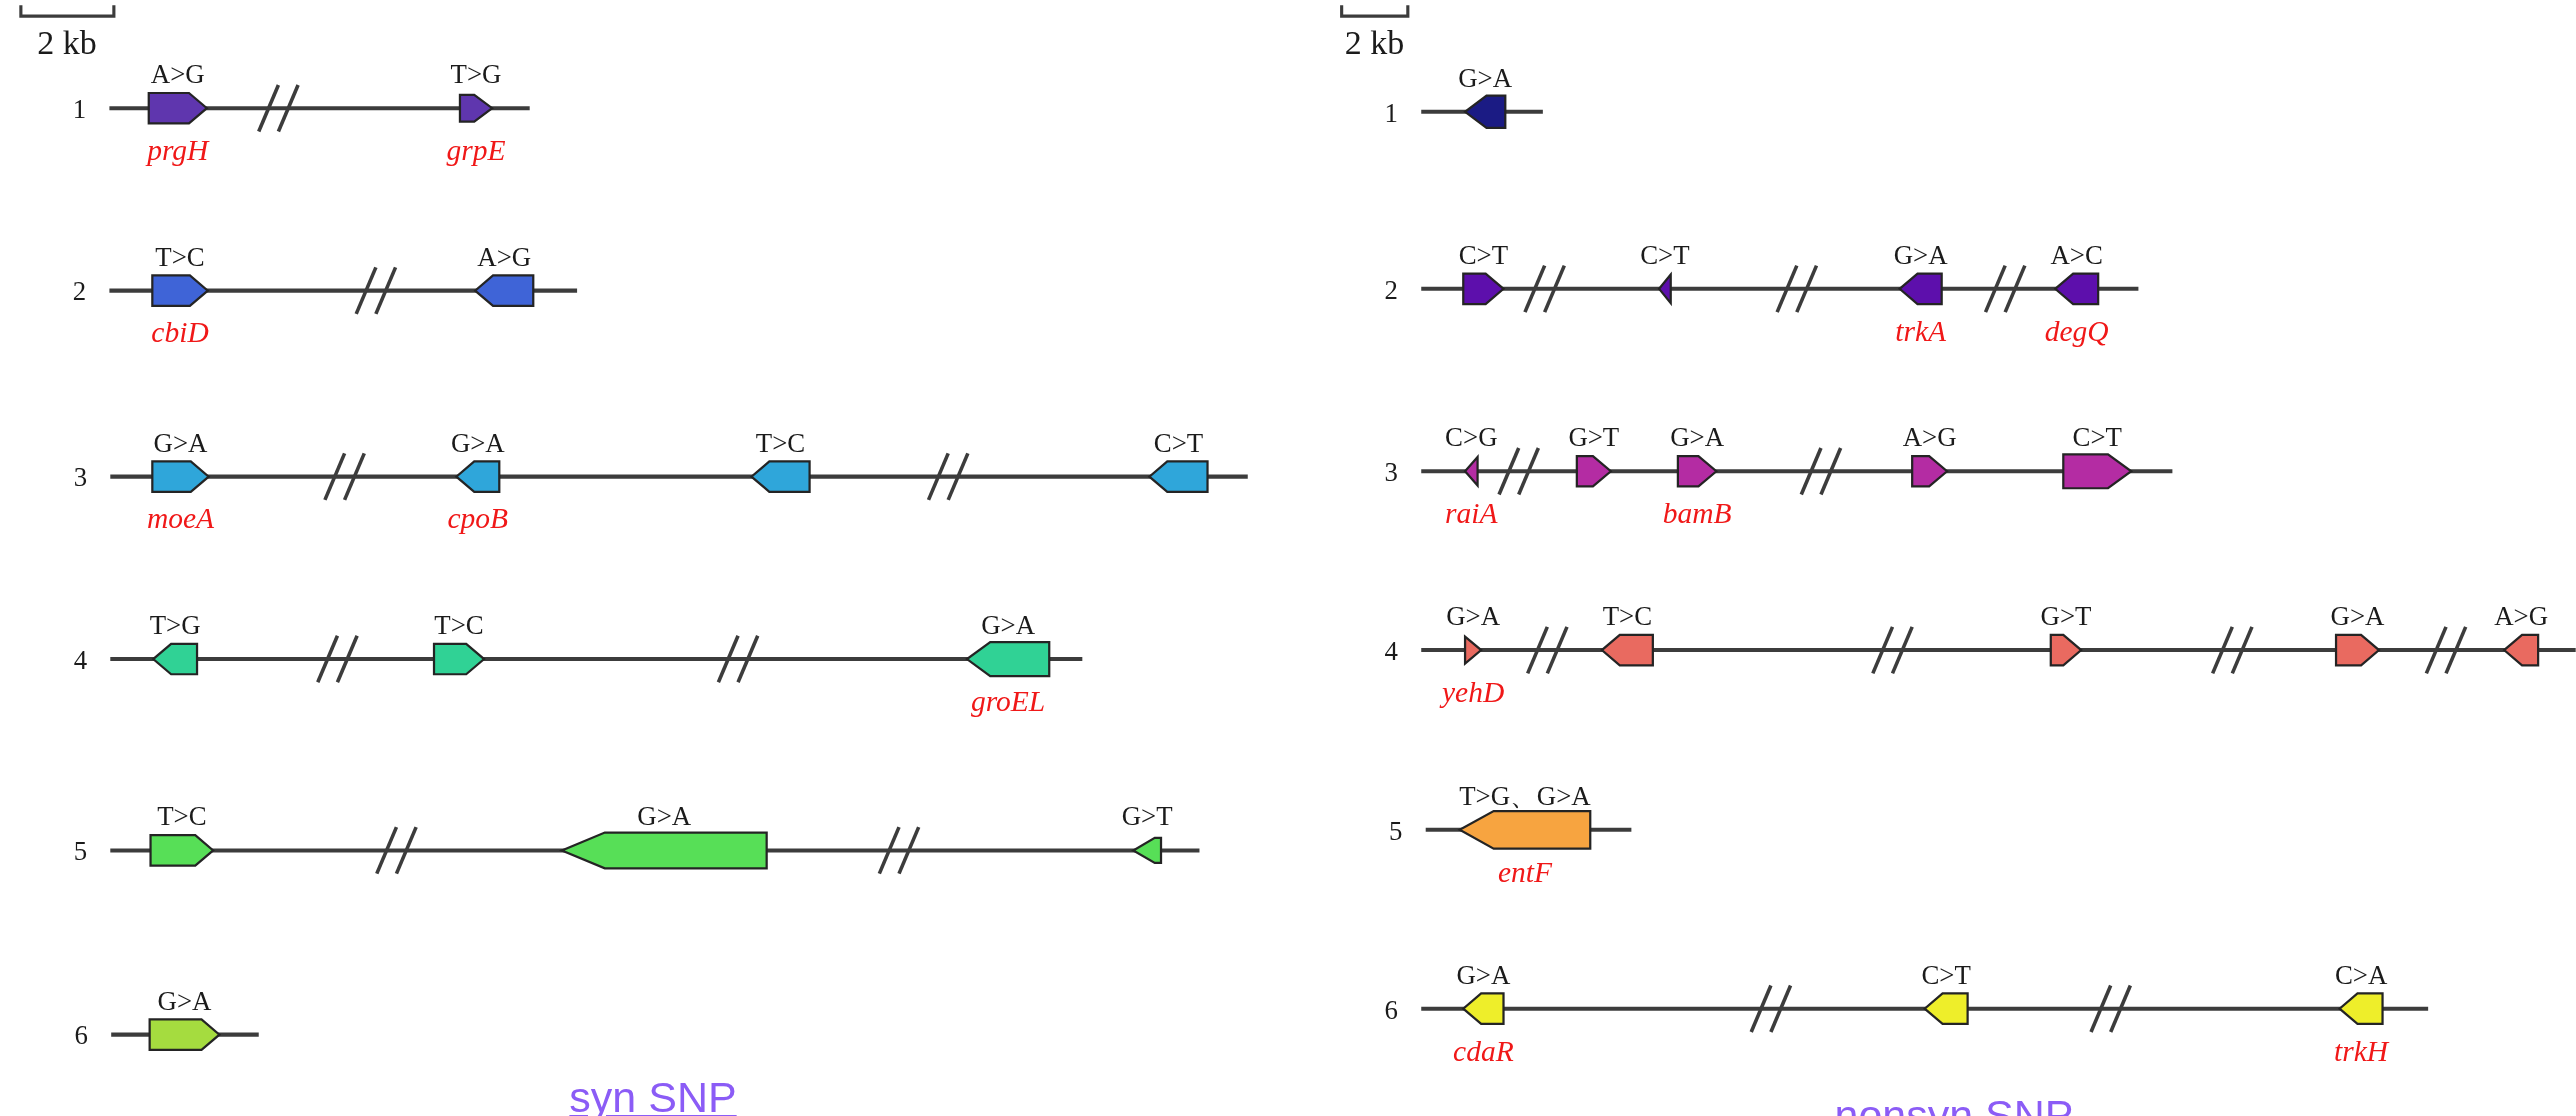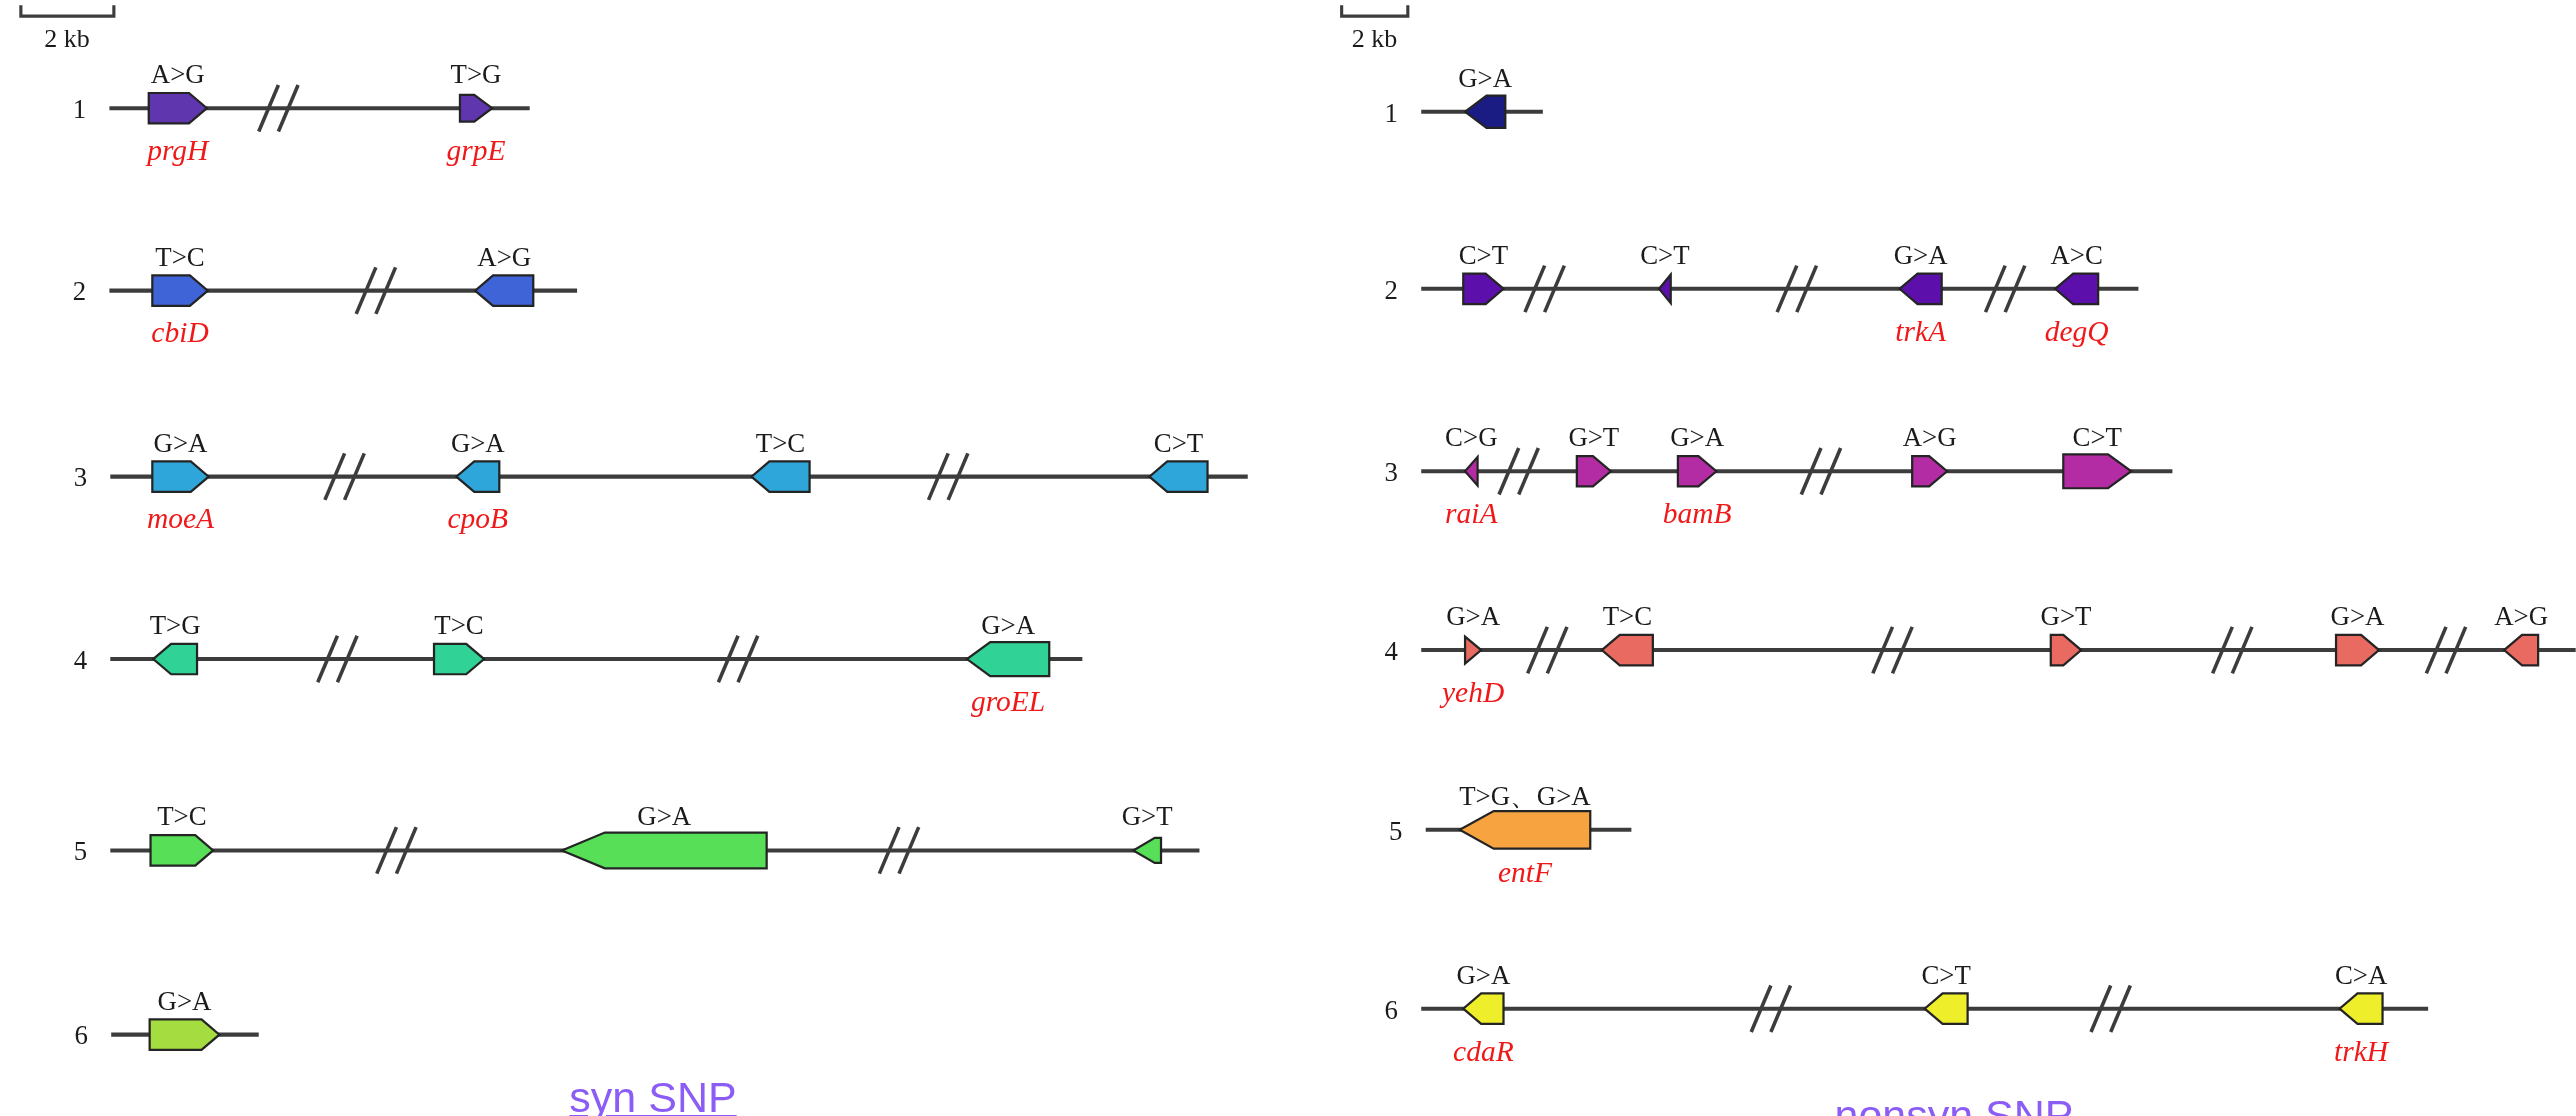--- a/index.html
+++ b/index.html
@@ -3,21 +3,21 @@
 <meta charset="utf-8">
 <style>
   html,body{margin:0;padding:0;}
   body{
     width:2576px;height:1116px;position:relative;background:#ffffff;
     overflow:hidden;font-family:"Liberation Serif","DejaVu Serif",serif;
   }
   #figure-svg{position:absolute;left:0;top:0;}
   .overlay{position:absolute;text-align:center;color:#1b1b1b;}
   .scale-label{
-    width:107px;font-size:26px;font-family:"Liberation Serif","DejaVu Serif",serif;
+    width:107px;font-size:34px;font-family:"Liberation Serif","DejaVu Serif",serif;
   }
   .panel-title{
     width:358px;font-size:43px;color:#8b5cf6;
     font-family:"Liberation Sans","DejaVu Sans",sans-serif;
     text-decoration:underline;
   }
 </style>
 </head>
 <body>
 

